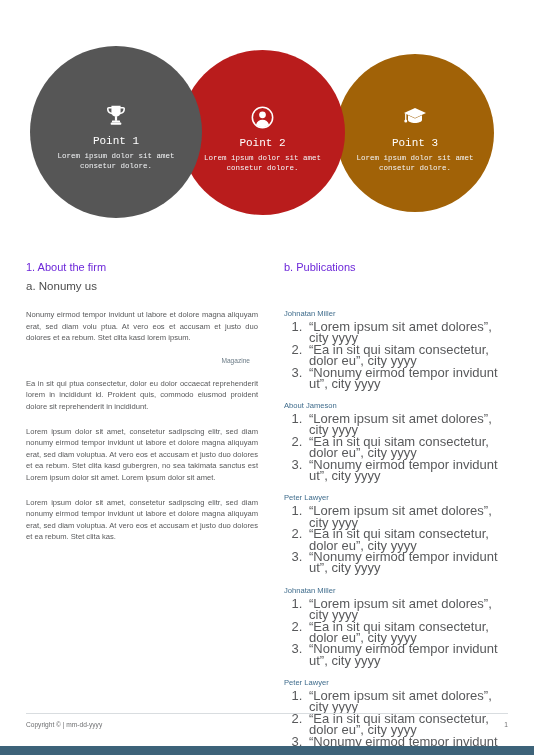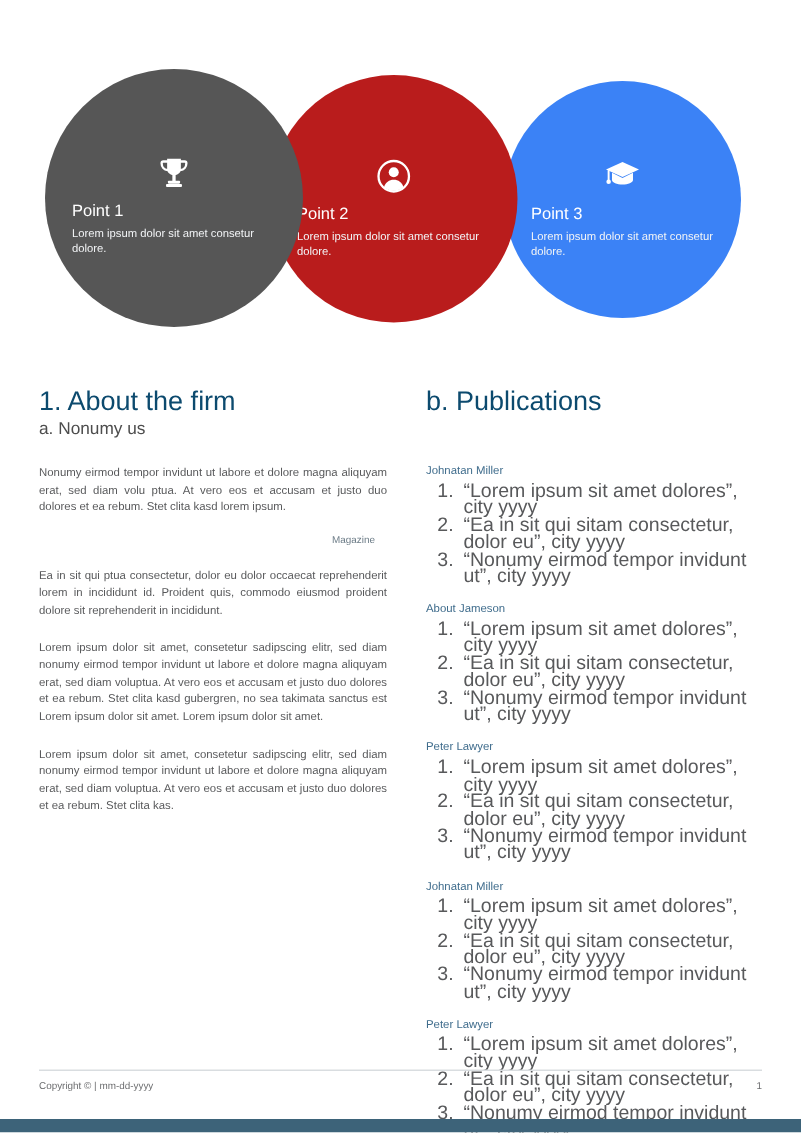--- a/index.html
+++ b/index.html
@@ -29,22 +29,24 @@
     position: absolute;
     left: 0;
     top: 46px;
     width: 534px;
     height: 172px;
   }
   .circle {
     position: absolute;
     border-radius: 50%;
     color: #ffffff;
+    text-align: center;
     box-sizing: border-box;
     display: block;
+    font-family: Liberation Mono, monospace;
   }
   .circle-1 {
     width: 172px; height: 172px;
     left: 30px; top: 0px;
     background: #565656;
     z-index: 3;
   }
   .circle-2 {
     width: 165px; height: 165px;
     left: 180px; top: 4px;
@@ -106,23 +108,23 @@
     width: 232px;
   }
   .col-right {
     position: absolute;
     left: 284px;
     top: 0;
     width: 225px;
   }
 
   .h1 {
-    font-size: 18px;
+    font-size: 11px;
     line-height: 18px;
-    color: #0c4a6e;
+    color: #6d28d9;
     font-weight: normal;
     margin: 0 0 2px 0;
   }
   .h2 {
     font-size: 11.5px;
     line-height: 17px;
     color: #4d4d4d;
     font-weight: normal;
     margin: 0 0 14px 0;
   }
@@ -219,21 +221,21 @@
     background: #3d6379;
   }
 </style>
 </head>
 <body>
 
 <div class="page">
 
   <div class="banner">
 
-    <div class="circle circle-3" style="background: #3b82f6;">
+    <div class="circle circle-3" style="background: #a16207;">
       <div class="circle-inner">
         <span class="c-icon">
           <svg width="24" height="20" viewBox="0 0 24 20" fill="none">
             <path d="M12 2 L23 7 L12 12 L1 7 Z" fill="#ffffff"></path>
             <path d="M5 9.2 L5 14 C5 15.6 8.3 17 12 17 C15.7 17 19 15.6 19 14 L19 9.2 L12 12.6 Z" fill="#ffffff"></path>
             <rect x="2.1" y="7.3" width="1.3" height="7.2" rx="0.6" fill="#ffffff"></rect>
             <circle cx="2.75" cy="15.1" r="1.5" fill="#ffffff"></circle>
           </svg>
         </span>
         <span class="c-title">Point 3</span>

